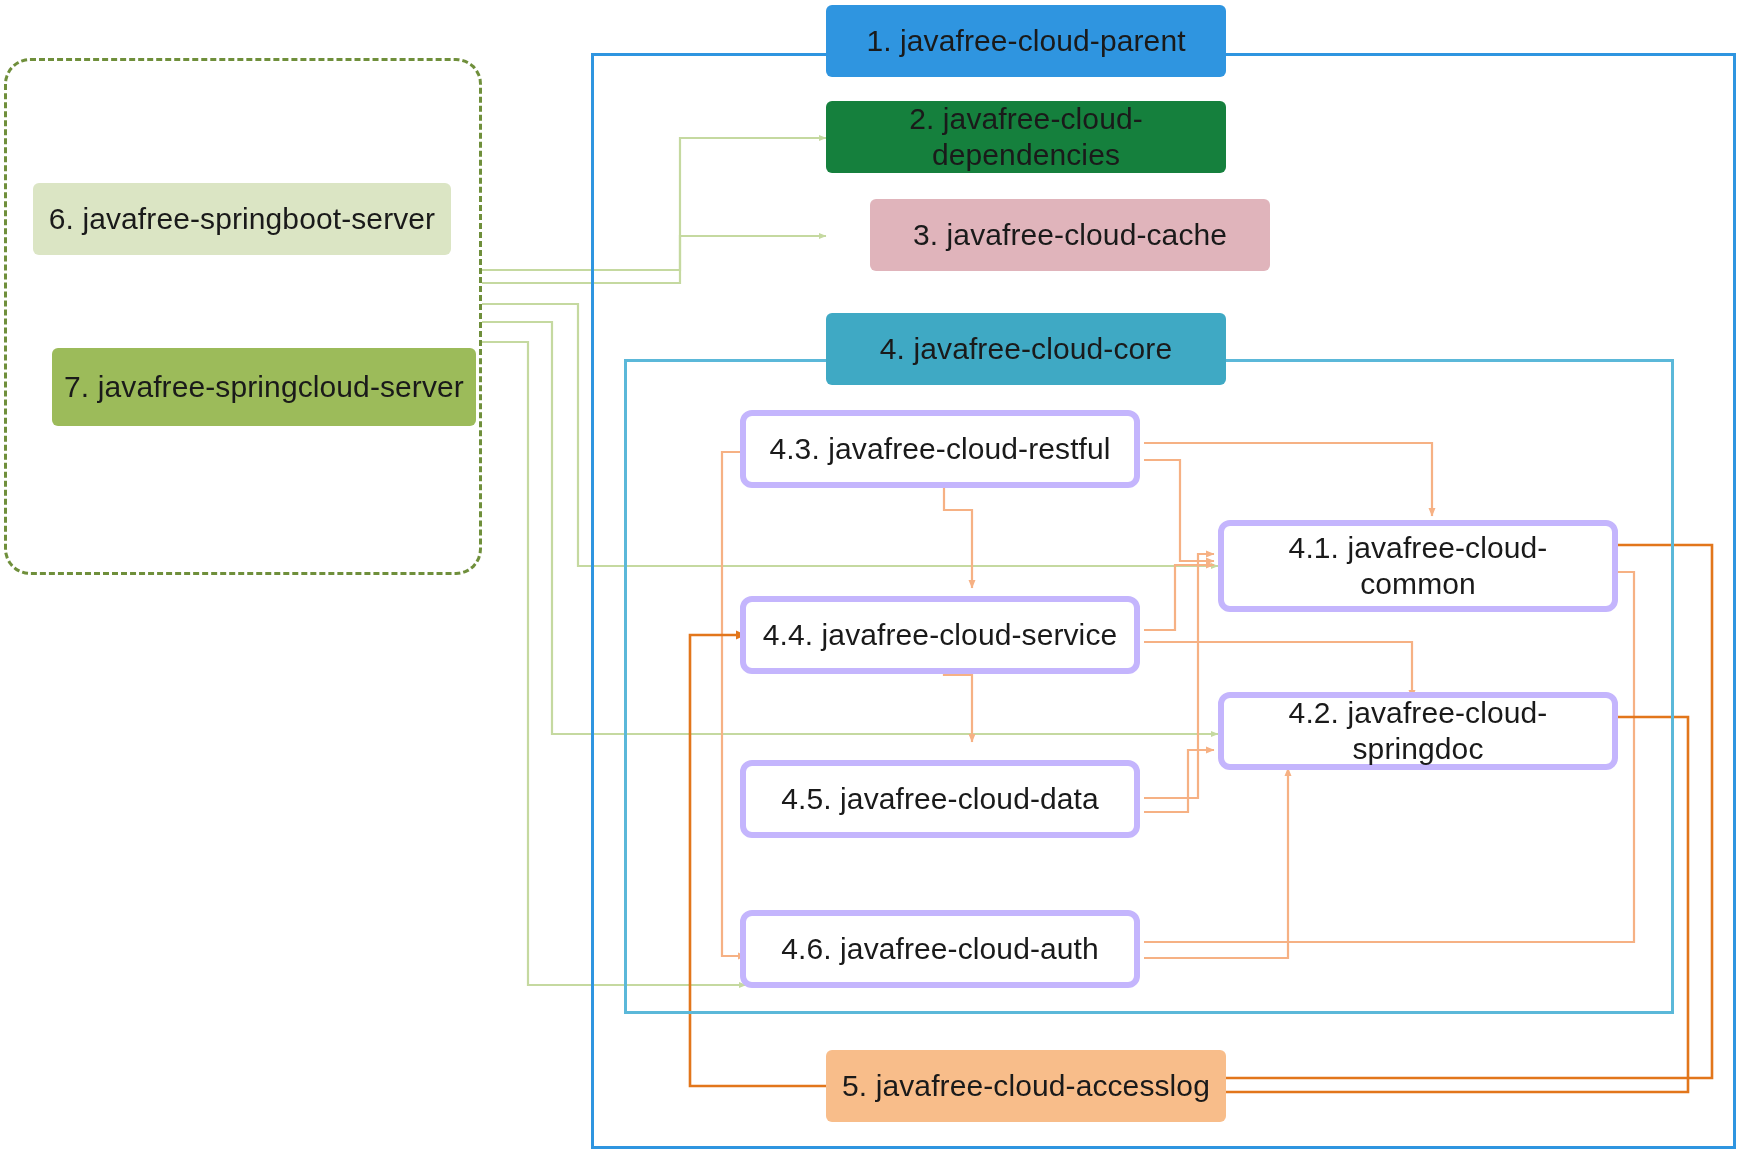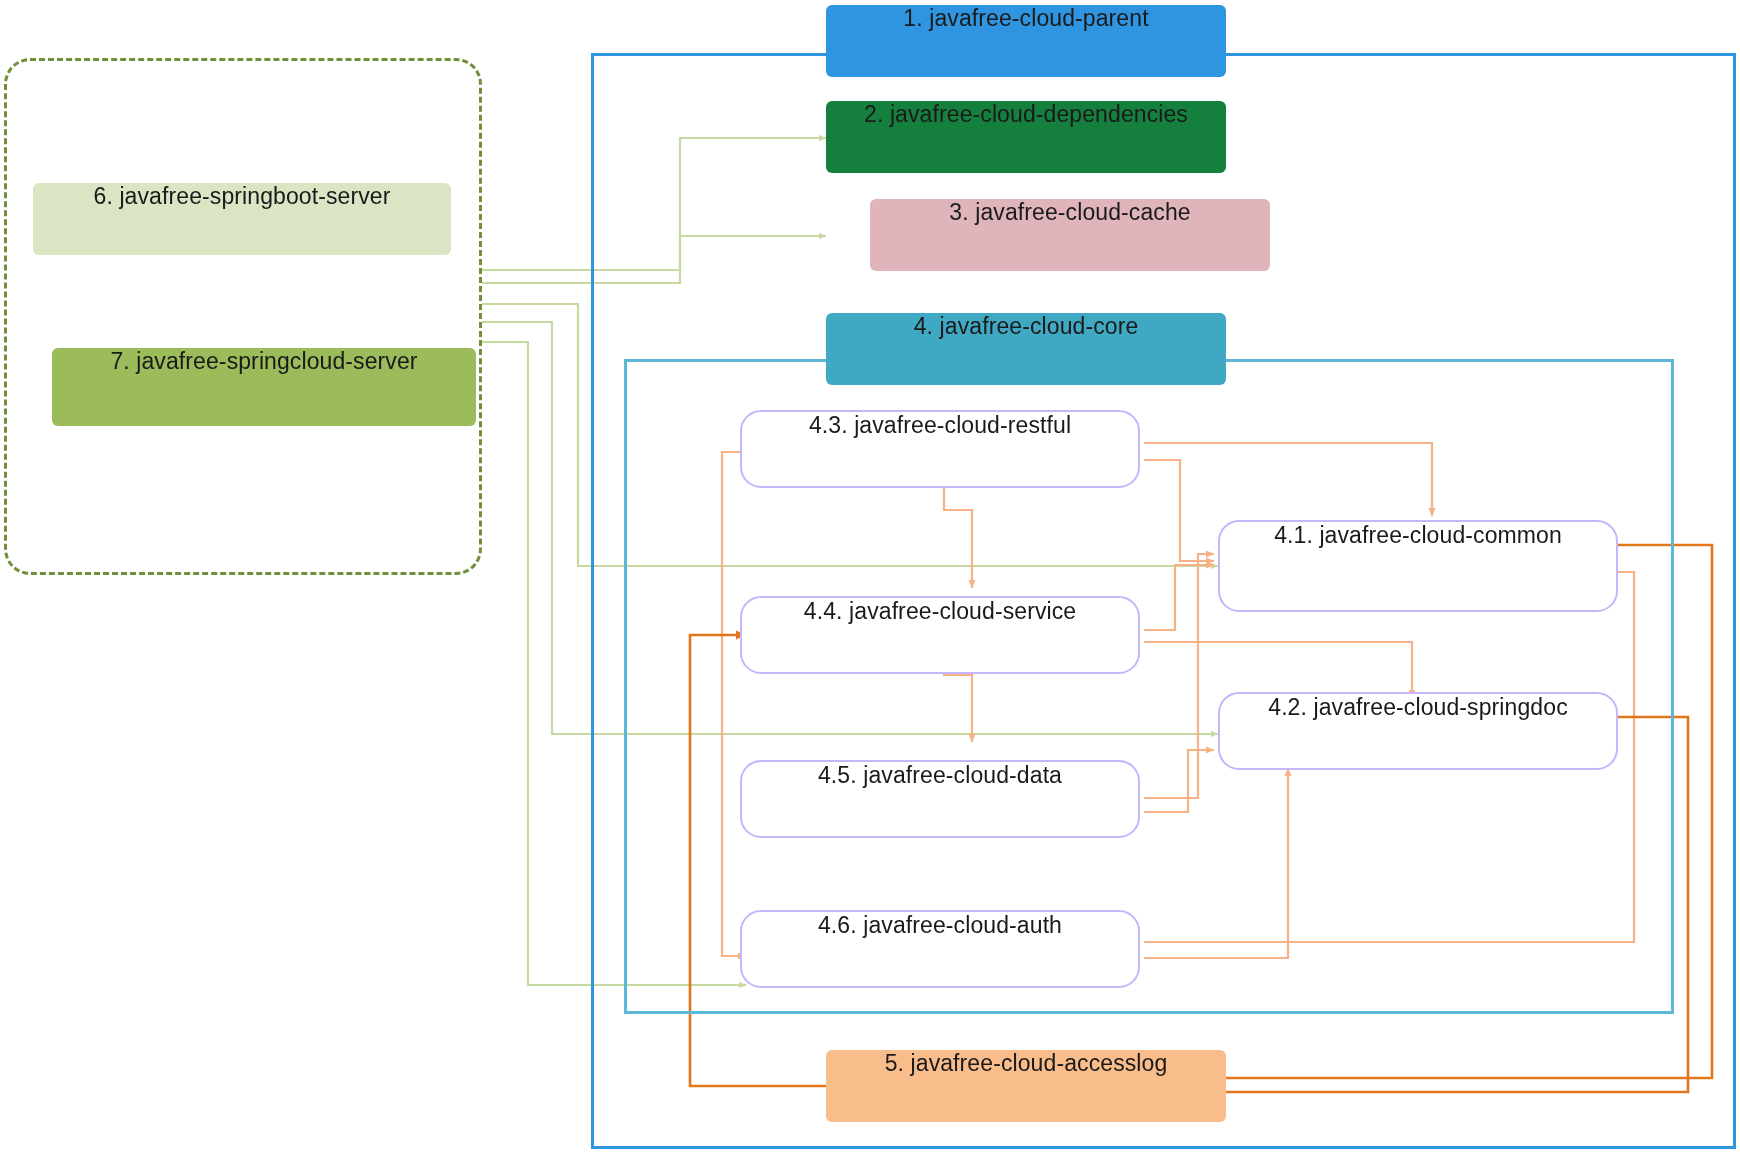--- a/index.html
+++ b/index.html
@@ -21,35 +21,36 @@
     position: absolute;
     left: 0;
     top: 0;
     width: 1740px;
     height: 1154px;
   }
   .node {
     position: absolute;
     box-sizing: border-box;
     display: flex;
+    align-items: center;
     justify-content: center;
     text-align: center;
     color: #1a1a1a;
-    font-size: 23px;
+    font-size: 30px;
     line-height: 1.2;
     letter-spacing: 0.1px;
     border-radius: 6px;
     z-index: 5;
     padding: 0 8px;
   }
   .node.filled { border: none; }
   .node.outlined {
     background: #ffffff;
-    border: 2px solid #c4b5fd;
-    border-radius: 21px;
+    border: 6px solid #c4b5fd;
+    border-radius: 12px;
   }
   .group-box {
     position: absolute;
     box-sizing: border-box;
     z-index: 1;
     background: transparent;
   }
   .group-parent { border: 3px solid #2f95e0; }
   .group-core   { border: 3px solid #5bb8d9; }
   .group-servers{ border: 3px dashed #6f8f3b; border-radius: 26px; }

